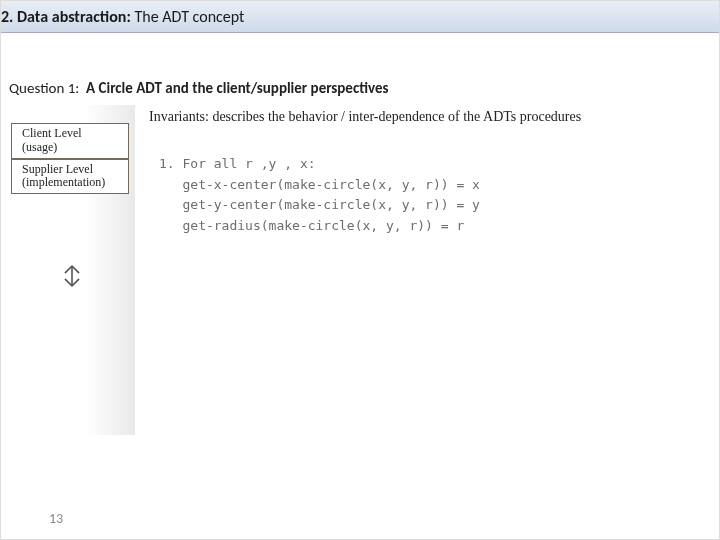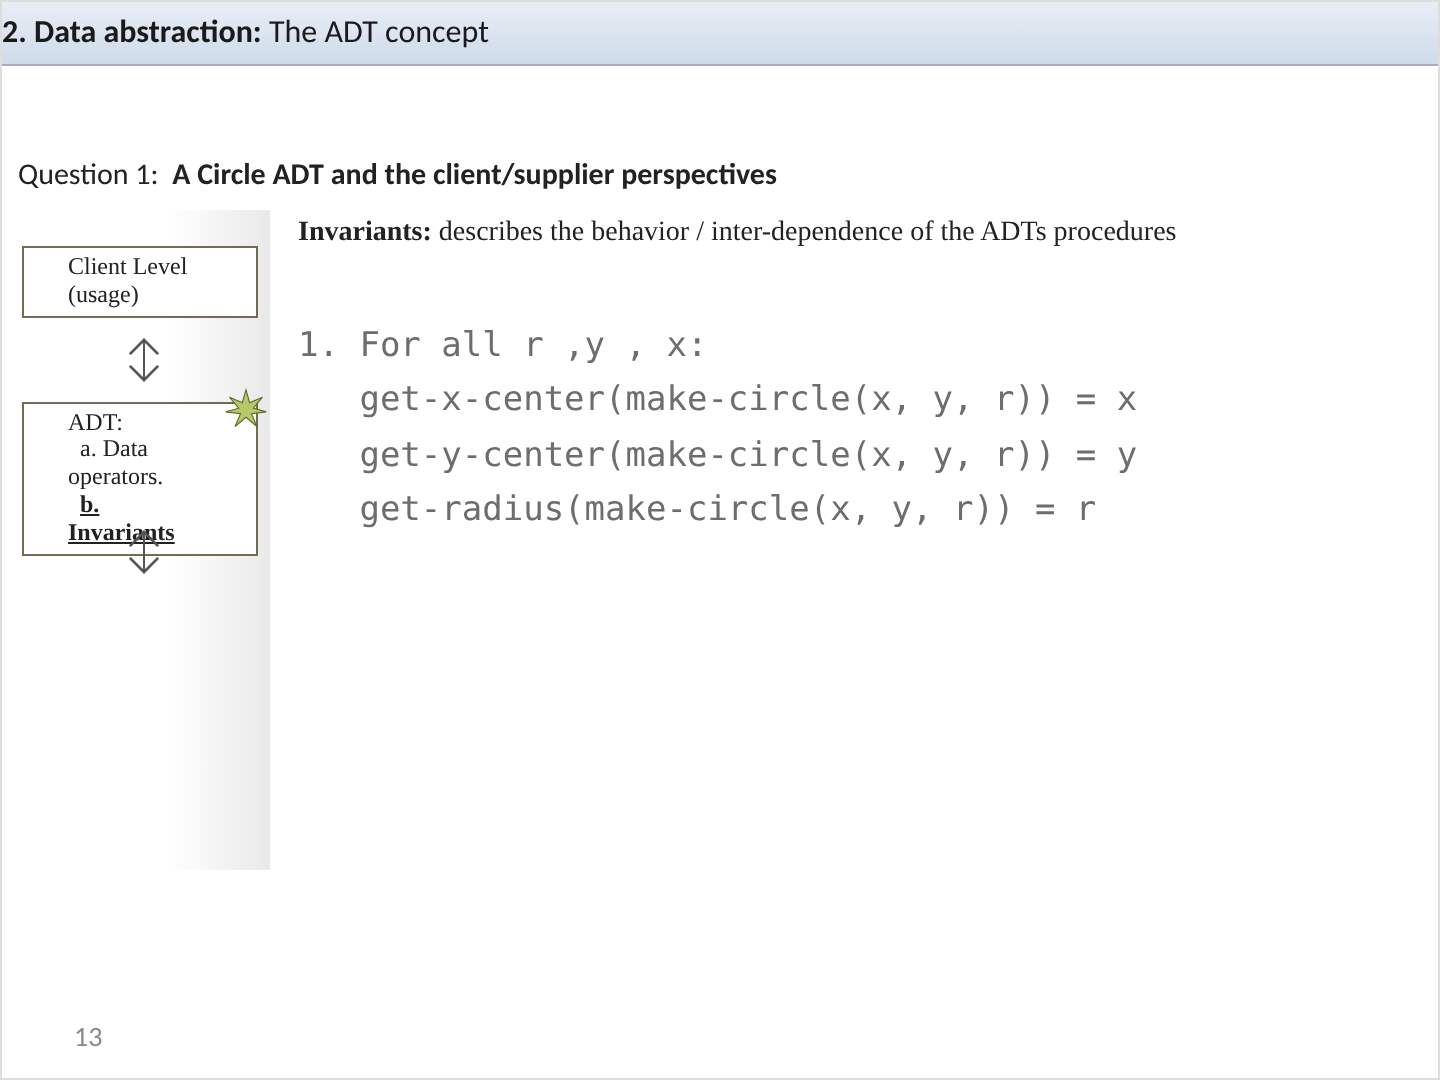--- a/index.html
+++ b/index.html
@@ -39,21 +39,21 @@
     position: relative;
     padding-top: 18px;
     background: linear-gradient(to right, #fff 60%, #e9e9e9 100%);
     height: 330px;
   }
   .box {
     background: #fff;
     border: 1px solid #746b53;
     font-family: "Times New Roman", serif;
     font-size: 12px;
-    padding: 3px 22px;
+    padding: 3px 10px;
     line-height: 1.15;
     position: relative;
     margin-left: 2px;
     width: 118px;
   }
   .box.adt { margin-top: 42px; margin-bottom: 42px; }
   .chevron-pair {
     position: absolute;
     left: 52px;
     width: 22px;
@@ -66,33 +66,33 @@
   .starburst {
     position: absolute;
     right: -6px; top: -8px;
     width: 22px; height: 22px;
   }
   .invhead {
     font-family: "Times New Roman", serif;
     font-size: 14px;
     padding: 4px 0 8px 14px;
   }
-  .invhead b { font-weight: bold; }
+  .invhead b { font-weight: normal; }
   .codeblock {
     font-family: "Lucida Console", Consolas, monospace;
-    font-size: 17px;
+    font-size: 13px;
     color: #6d6d6d;
     line-height: 1.6;
-    padding-left: 14px;
+    padding-left: 24px;
     white-space: pre;
   }
   .codeblock .item { margin-bottom: 14px; }
   .pagenum {
     position: absolute;
-    left: 36px;
+    left: 48px;
     bottom: 12px;
     color: #8a8a8a;
     font-size: 14px;
   }
   .underline { text-decoration: underline; }
 </style>
 </head>
 <body>
 
 <div class="title-bar">
@@ -114,39 +114,32 @@
     </div>
 
     <div class="chevron-pair chev1">
       <svg width="18" height="26" viewBox="0 0 18 26">
         <polyline points="2,10 9,3 16,10" fill="none" stroke="#555" stroke-width="1.2"></polyline>
         <line x1="9" y1="3" x2="9" y2="23" stroke="#555" stroke-width="1"></line>
         <polyline points="2,16 9,23 16,16" fill="none" stroke="#555" stroke-width="1.2"></polyline>
       </svg>
     </div>
 
-    <div class="box adt">
-      <div class="starburst">
-        <svg viewBox="0 0 24 24">
-          <polygon points="12,1 14,8 21,5 16,11 23,13 15,14 18,21 12,16 6,21 9,14 1,13 8,11 3,5 10,8" fill="#b6c96a" stroke="#5a6a2a" stroke-width="0.6"></polygon>
-        </svg>
-      </div>
-      <span>ADT:</span><br>
-      &nbsp;&nbsp;<span>a. Data operators.</span><br>
-      &nbsp;&nbsp;<b class="underline"><span>b. Invariants</span></b>
-    </div>
 
     <div class="chevron-pair chev2">
       <svg width="18" height="26" viewBox="0 0 18 26">
         <polyline points="2,10 9,3 16,10" fill="none" stroke="#555" stroke-width="1.2"></polyline>
         <line x1="9" y1="3" x2="9" y2="23" stroke="#555" stroke-width="1"></line>
         <polyline points="2,16 9,23 16,16" fill="none" stroke="#555" stroke-width="1.2"></polyline>
       </svg>
     </div>
 
+    <div class="box">
+      <span>Supplier Level (implementation)</span>
+    </div>
   </div>
 
   <div class="content" style="flex:1;">
     <div class="invhead">
       <b><span>Invariants:</span></b><span> describes the behavior / inter-dependence of the ADTs procedures</span>
     </div>
 
     <div class="codeblock">
 <div class="item"><span>1. For all r ,y , x:</span>
 <span>   get-x-center(make-circle(x, y, r)) = x</span>

